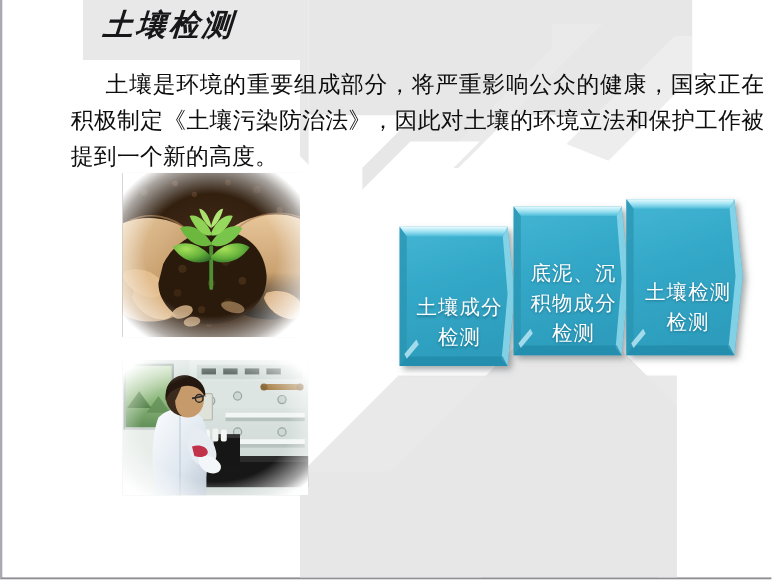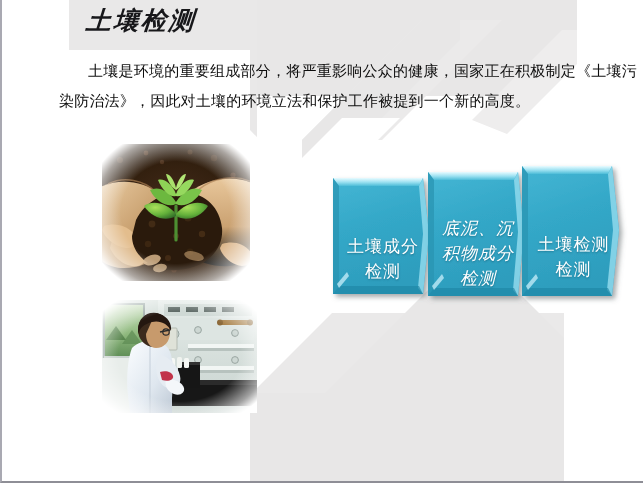--- a/index.html
+++ b/index.html
@@ -19,21 +19,21 @@
          font-family:"DejaVu Serif","Liberation Serif",serif;
          font-size:25px;font-weight:bold;color:#17171a;
          letter-spacing:2.5px;
          font-style:italic;
          transform:skewX(-4deg);
          white-space:nowrap;}
 
   
   #body-text{position:absolute;left:57px;top:56px;width:578px;
              font-family:"DejaVu Serif","Liberation Serif",serif;
-             font-size:15px;color:#0d0d0d;line-height:30px;
+             font-size:19px;color:#0d0d0d;line-height:30px;
              text-align:justify;text-indent:29px;
              letter-spacing:.2px;}
 
   
   .photo{position:absolute;overflow:hidden;}
   .photo .inner{position:absolute;inset:0;}
 
   #photo-soil{left:100px;top:144px;width:148px;height:137px;}
   #photo-lab{left:100px;top:300px;width:155px;height:113px;}
 
@@ -41,22 +41,22 @@
   .arrow{position:absolute;}
   .arrow svg{display:block;overflow:visible;}
   .arrow .label{position:absolute;left:0;top:0;width:100%;
                 color:#ffffff;
                 font-family:"DejaVu Serif","Liberation Serif",serif;
                 font-size:17px;line-height:25px;font-weight:normal;
                 text-align:center;letter-spacing:1px;
                 text-shadow:0 1px 2px rgba(0,60,80,.45);
                 white-space:pre-line;}
 
-  #arrow-1{left:325px;top:172px;}
-  #arrow-2{left:420px;top:166px;font-style:italic;}
+  #arrow-1{left:325px;top:183px;}
+  #arrow-2{left:420px;top:166px;}
   #arrow-3{left:514px;top:160px;}
 </style>
 </head>
 <body>
 
 <div id="slide">
 
   <div class="bg-layer">
     <svg class="bg-svg" width="643" height="483" viewBox="0 0 643 483">
 

